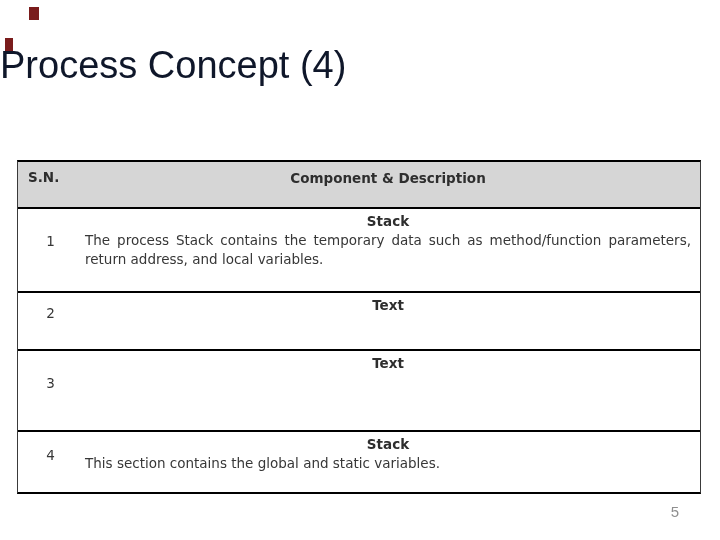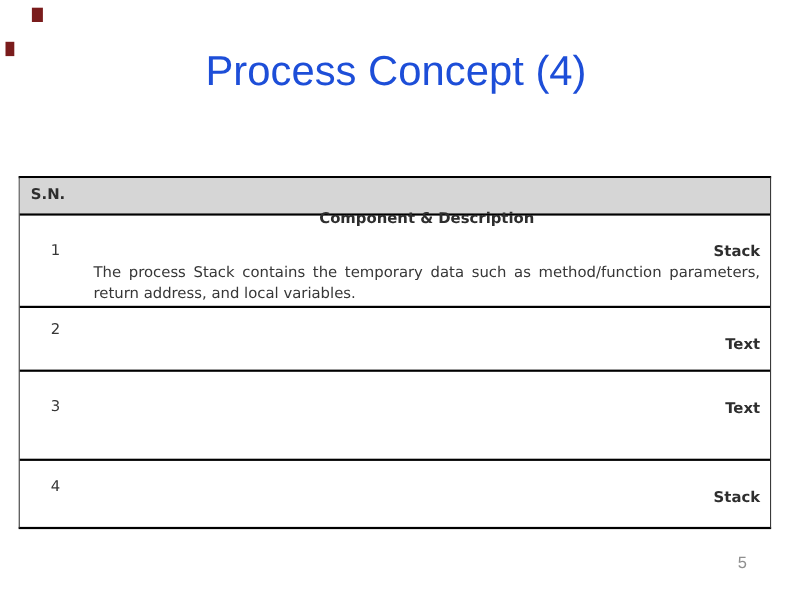--- a/index.html
+++ b/index.html
@@ -14,75 +14,73 @@
   
   .mark { position: absolute; background: #7a1c1c; }
   .mark1 { left: 29px; top: 7px;  width: 10px; height: 13px; }
   .mark2 { left: 5px;  top: 38px; width: 8px;  height: 13px; }
 
   
   .title {
     position: absolute;
     top: 44px; left: 0; right: 0;
     margin: 0;
-    text-align: center;
     font-family: "Liberation Sans", sans-serif;
     font-size: 38px;
     font-weight: 400;
-    color: #1d4ed8;
+    color: #0f172a;
   }
 
   
   .ptable {
     position: absolute;
     left: 17px; top: 160px;
     width: 684px;
     box-sizing: border-box;
     border-left: 1px solid #3a3a3a;
     border-right: 1px solid #3a3a3a;
     border-top: 2px solid #000;
     border-bottom: 2px solid #000;
     color: #373737;
     font-size: 13.5px;
   }
   .row { display: flex; box-sizing: border-box; }
   .row.body { border-top: 2px solid #000; }
-  .header { height: 32px; background: #d6d6d6; }
+  .header { height: 45px; background: #d6d6d6; }
   .r1 { height: 84px; }
   .r2 { height: 58px; }
   .r3 { height: 81px; }
   .r4 { height: 62px; }
 
   .sn {
     flex: 0 0 65px;
     width: 65px;
     box-sizing: border-box;
     text-align: center;
   }
   .desc {
     flex: 1;
     box-sizing: border-box;
     padding: 3px 9px 0 2px;
     text-align: justify;
     line-height: 19px;
-    margin-top: 21px;
   }
   .header .sn {
     text-align: left;
     padding: 7px 0 0 10px;
     font-weight: bold;
     color: #2e2e2e;
   }
   .header .desc {
     text-align: center;
     padding-top: 7px;
     font-weight: bold;
     color: #2e2e2e;
   }
-  .cname { display: block; font-weight: bold; text-align: right; color: #2e2e2e; }
+  .cname { display: block; font-weight: bold; text-align: center; color: #2e2e2e; }
 
   .r1 .sn { padding-top: 24px; }
   .r2 .sn { padding-top: 12px; }
   .r3 .sn { padding-top: 24px; }
   .r4 .sn { padding-top: 15px; }
 
   
   .pagenum {
     position: absolute;
     top: 503px; right: 41px;
@@ -125,21 +123,21 @@
     <div class="row body r3">
       <div class="sn">3</div>
       <div class="desc">
         <span class="cname">Text</span>
       </div>
     </div>
 
     <div class="row body r4">
       <div class="sn">4</div>
       <div class="desc">
-        <span class="cname">Stack</span>
+        <span class="cname">Stack</span><span class="cdesc">This section contains the global and static variables.</span>
       </div>
     </div>
 
   </div>
 
   <div class="pagenum">5</div>
 
 </div>
 
 </body></html>

